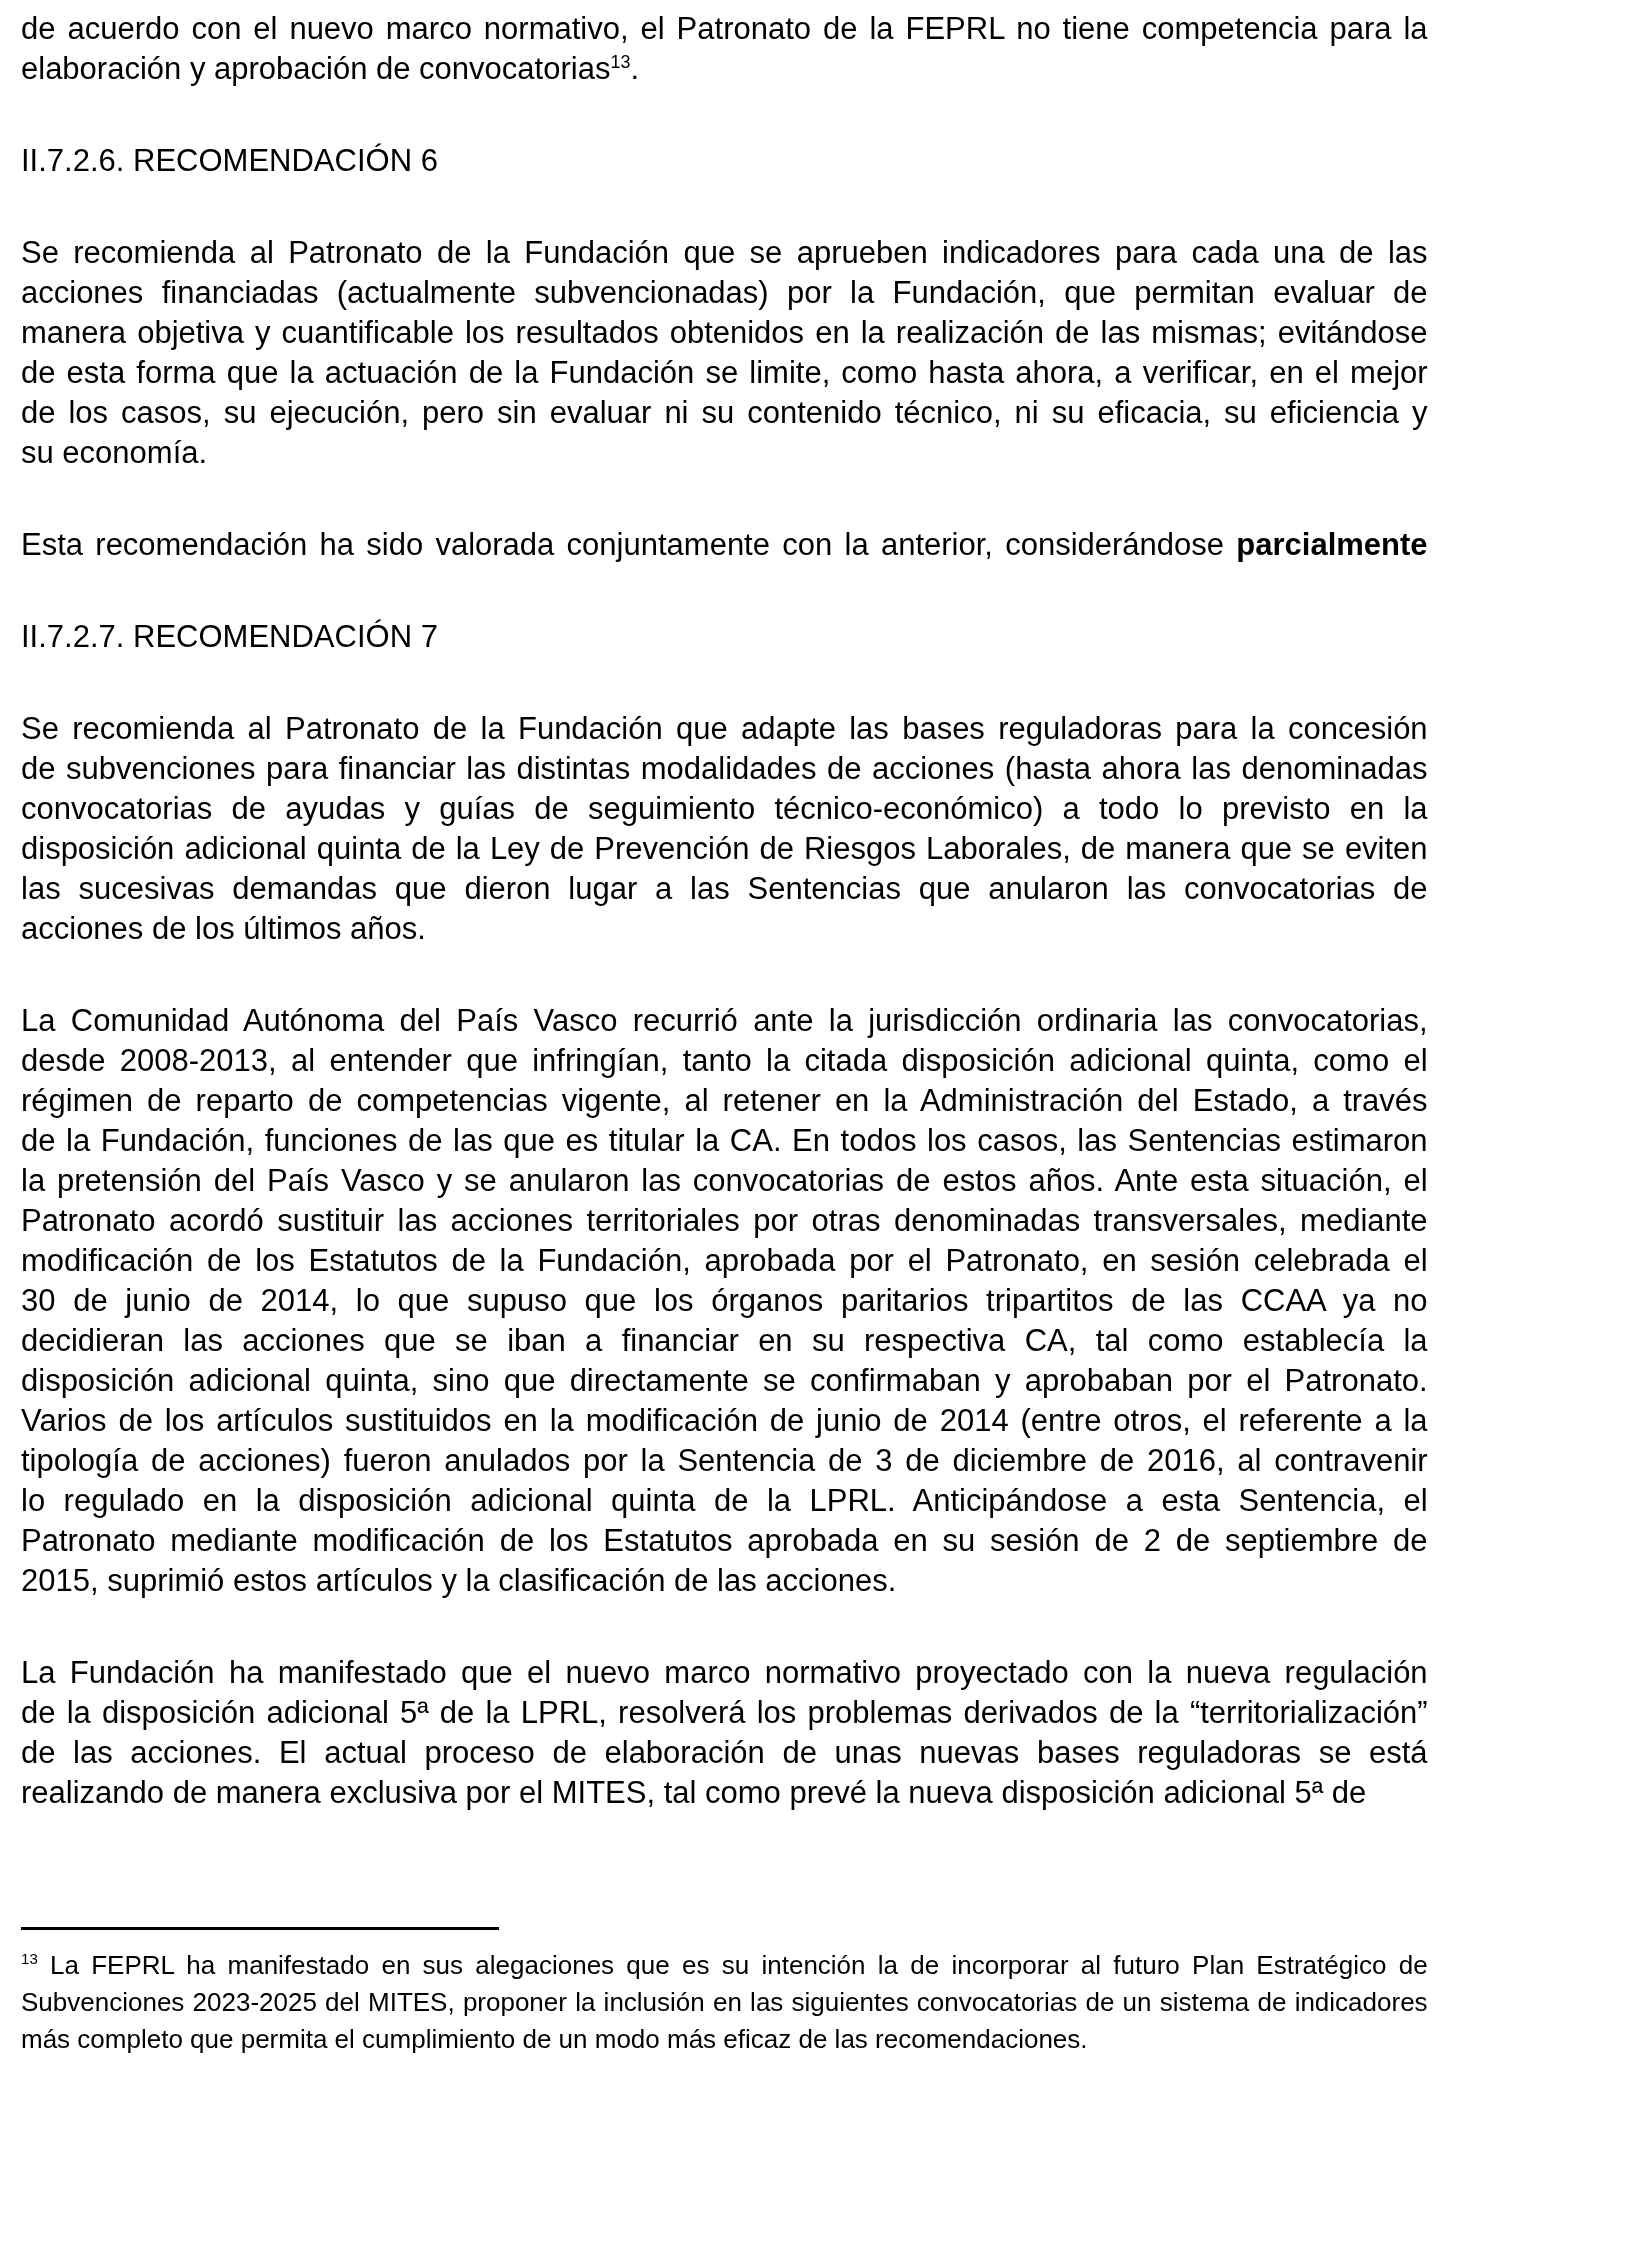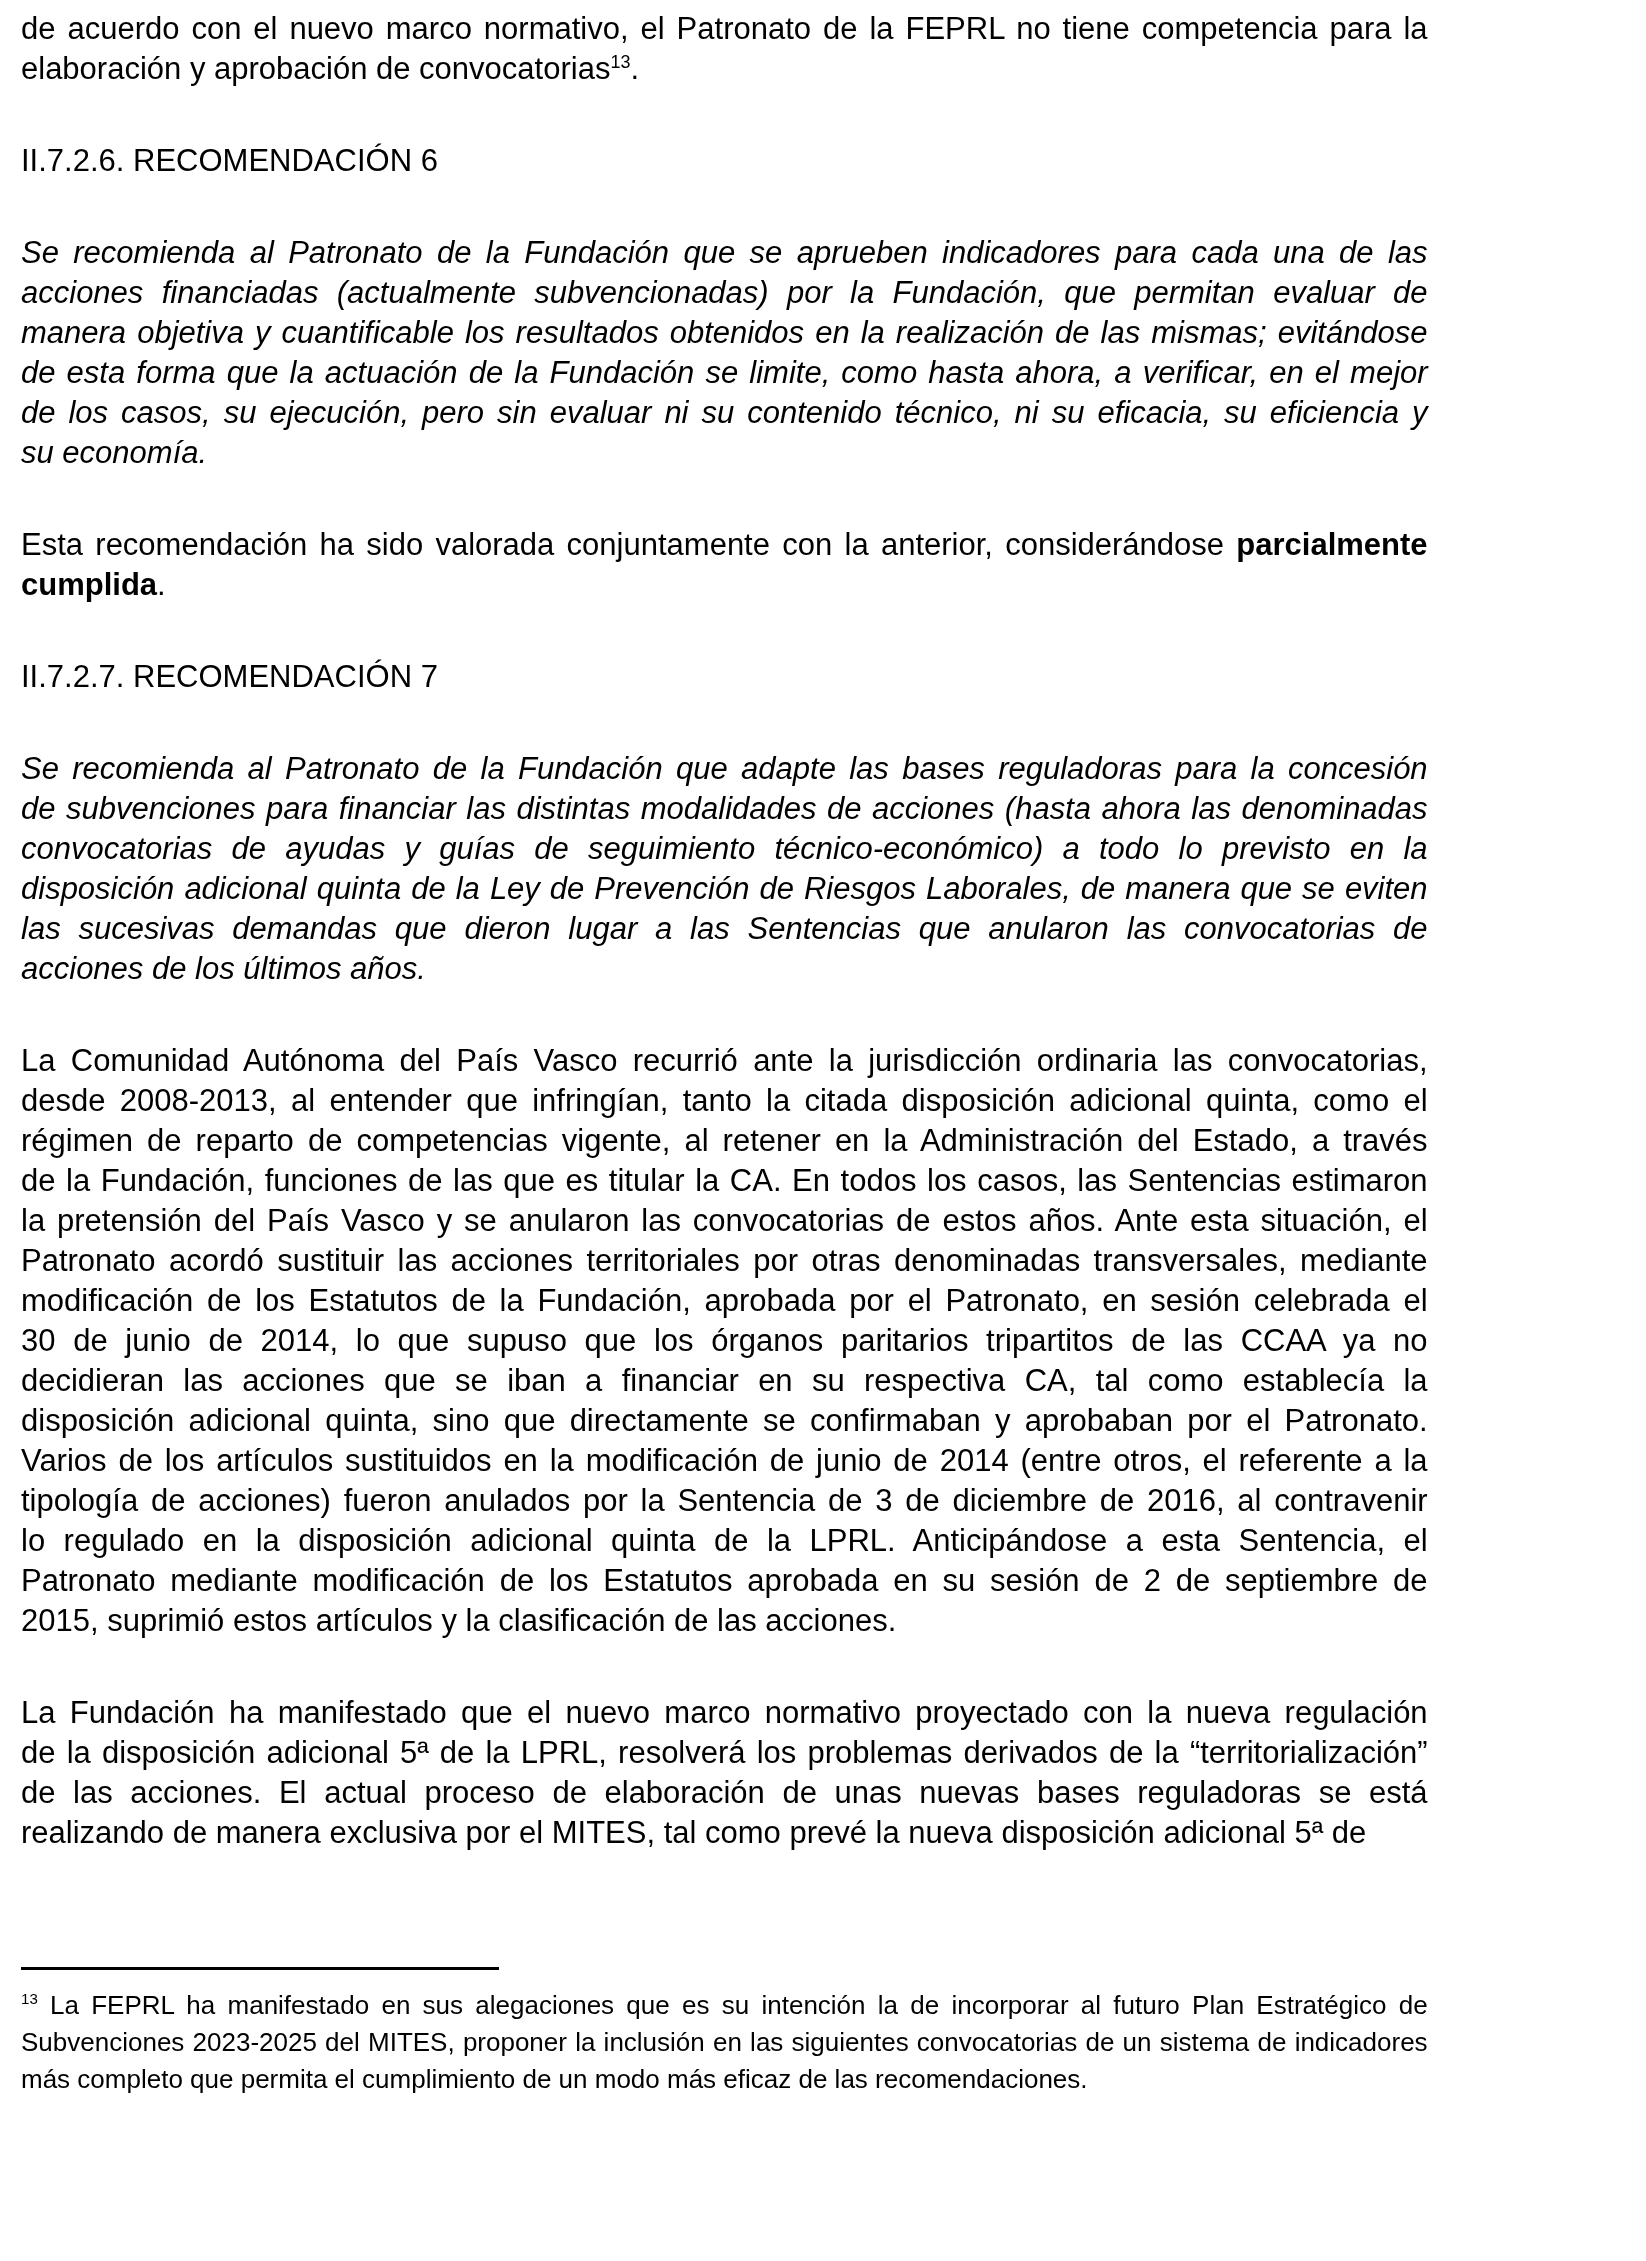--- a/index.html
+++ b/index.html
@@ -16,21 +16,21 @@
     width: 1452px;
     height: 2261px;
     padding: 9px 24.4px 0 21px;
   }
   .block {
     margin: 0 0 52px 0;
     font-size: 31px;
     line-height: 40px;
     font-weight: normal;
   }
-  .block.italic { font-style: italic; }
+  .block.italic { }
   .line {
     display: block;
     text-align: justify;
     text-align-last: justify;
   }
   .line.last { text-align-last: left; }
   .seg.bold { font-weight: bold; }
   .seg.sup {
     vertical-align: super;
     font-size: 58%;
@@ -63,21 +63,20 @@
       <p class="block italic">
         <span class="line"><span class="seg">Se recomienda al Patronato de la Fundación que se aprueben indicadores para cada una de las</span></span>
         <span class="line"><span class="seg">acciones financiadas (actualmente subvencionadas) por la Fundación, que permitan evaluar de</span></span>
         <span class="line"><span class="seg">manera objetiva y cuantificable los resultados obtenidos en la realización de las mismas; evitándose</span></span>
         <span class="line"><span class="seg">de esta forma que la actuación de la Fundación se limite, como hasta ahora, a verificar, en el mejor</span></span>
         <span class="line"><span class="seg">de los casos, su ejecución, pero sin evaluar ni su contenido técnico, ni su eficacia, su eficiencia y</span></span>
         <span class="line last"><span class="seg">su economía.</span></span>
       </p>
       <p class="block body">
         <span class="line"><span class="seg">Esta recomendación ha sido valorada conjuntamente con la anterior, considerándose </span><span class="seg bold">parcialmente</span></span>
-        <span class="line last"><span class="seg bold">cumplida</span><span class="seg">.</span></span>
       </p>
       <p class="block heading">
         <span class="line last"><span class="seg">II.7.2.7. RECOMENDACIÓN 7</span></span>
       </p>
       <p class="block italic">
         <span class="line"><span class="seg">Se recomienda al Patronato de la Fundación que adapte las bases reguladoras para la concesión</span></span>
         <span class="line"><span class="seg">de subvenciones para financiar las distintas modalidades de acciones (hasta ahora las denominadas</span></span>
         <span class="line"><span class="seg">convocatorias de ayudas y guías de seguimiento técnico-económico) a todo lo previsto en la</span></span>
         <span class="line"><span class="seg">disposición adicional quinta de la Ley de Prevención de Riesgos Laborales, de manera que se eviten</span></span>
         <span class="line"><span class="seg">las sucesivas demandas que dieron lugar a las Sentencias que anularon las convocatorias de</span></span>

